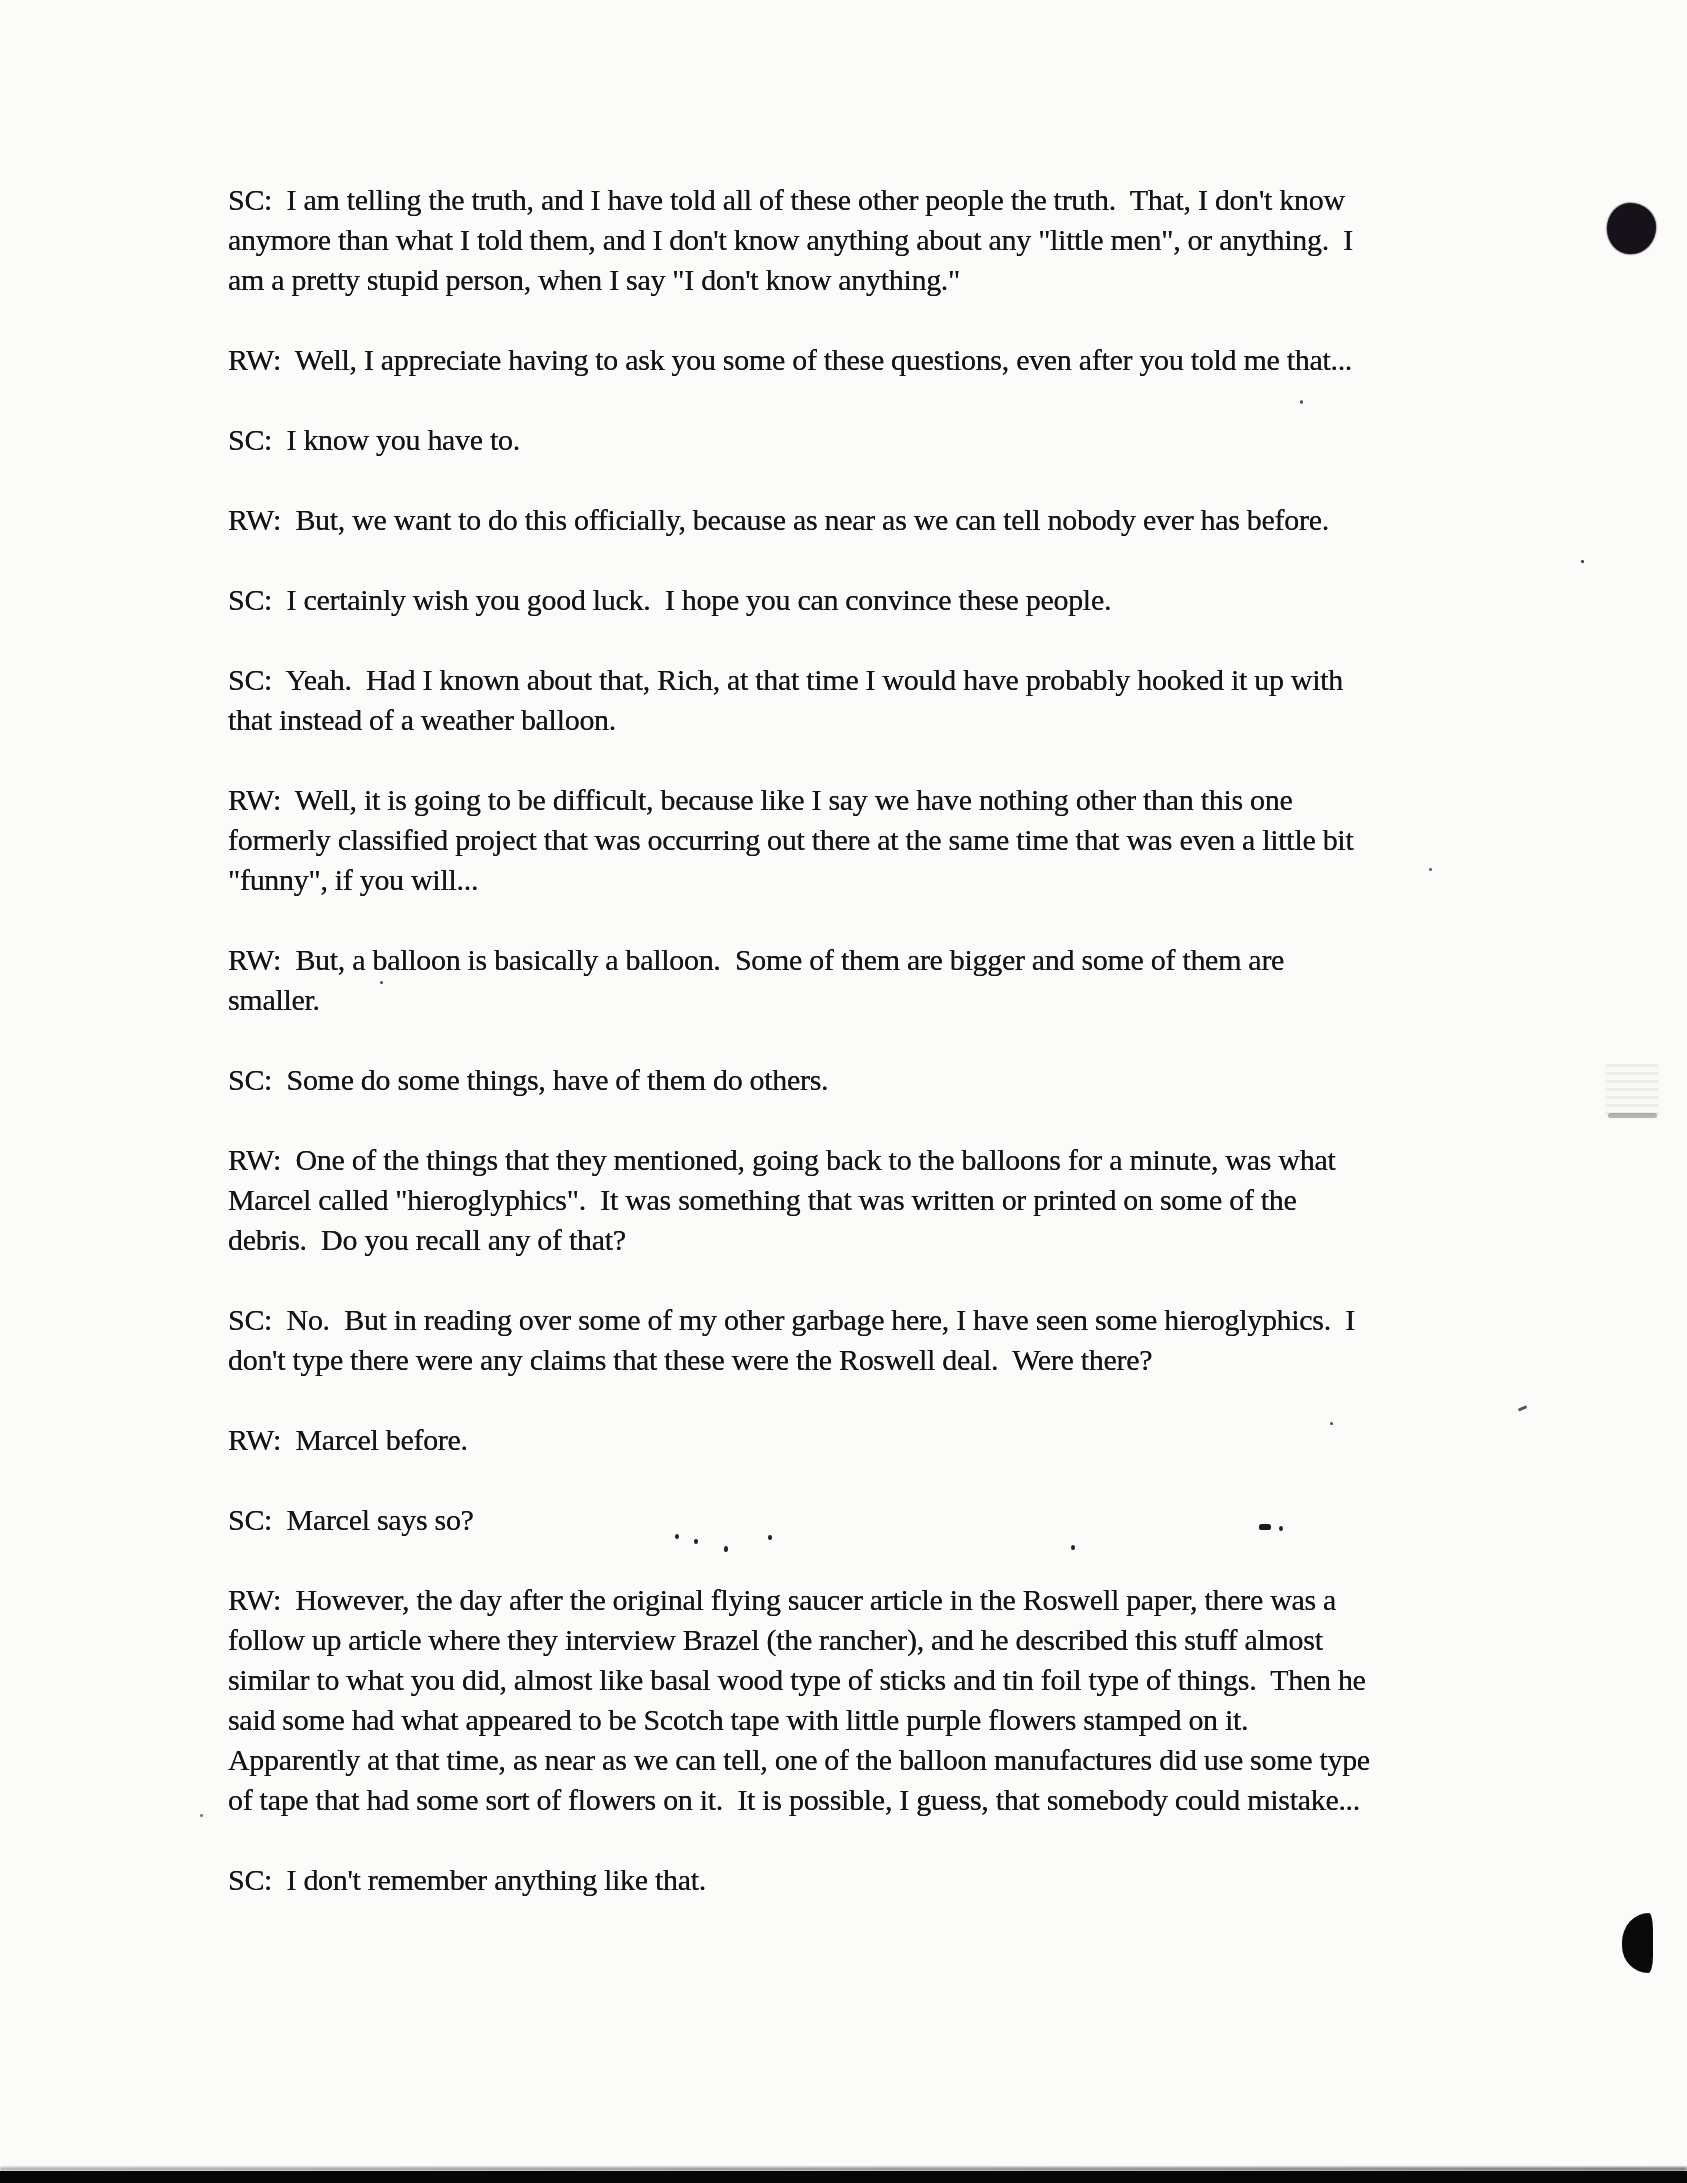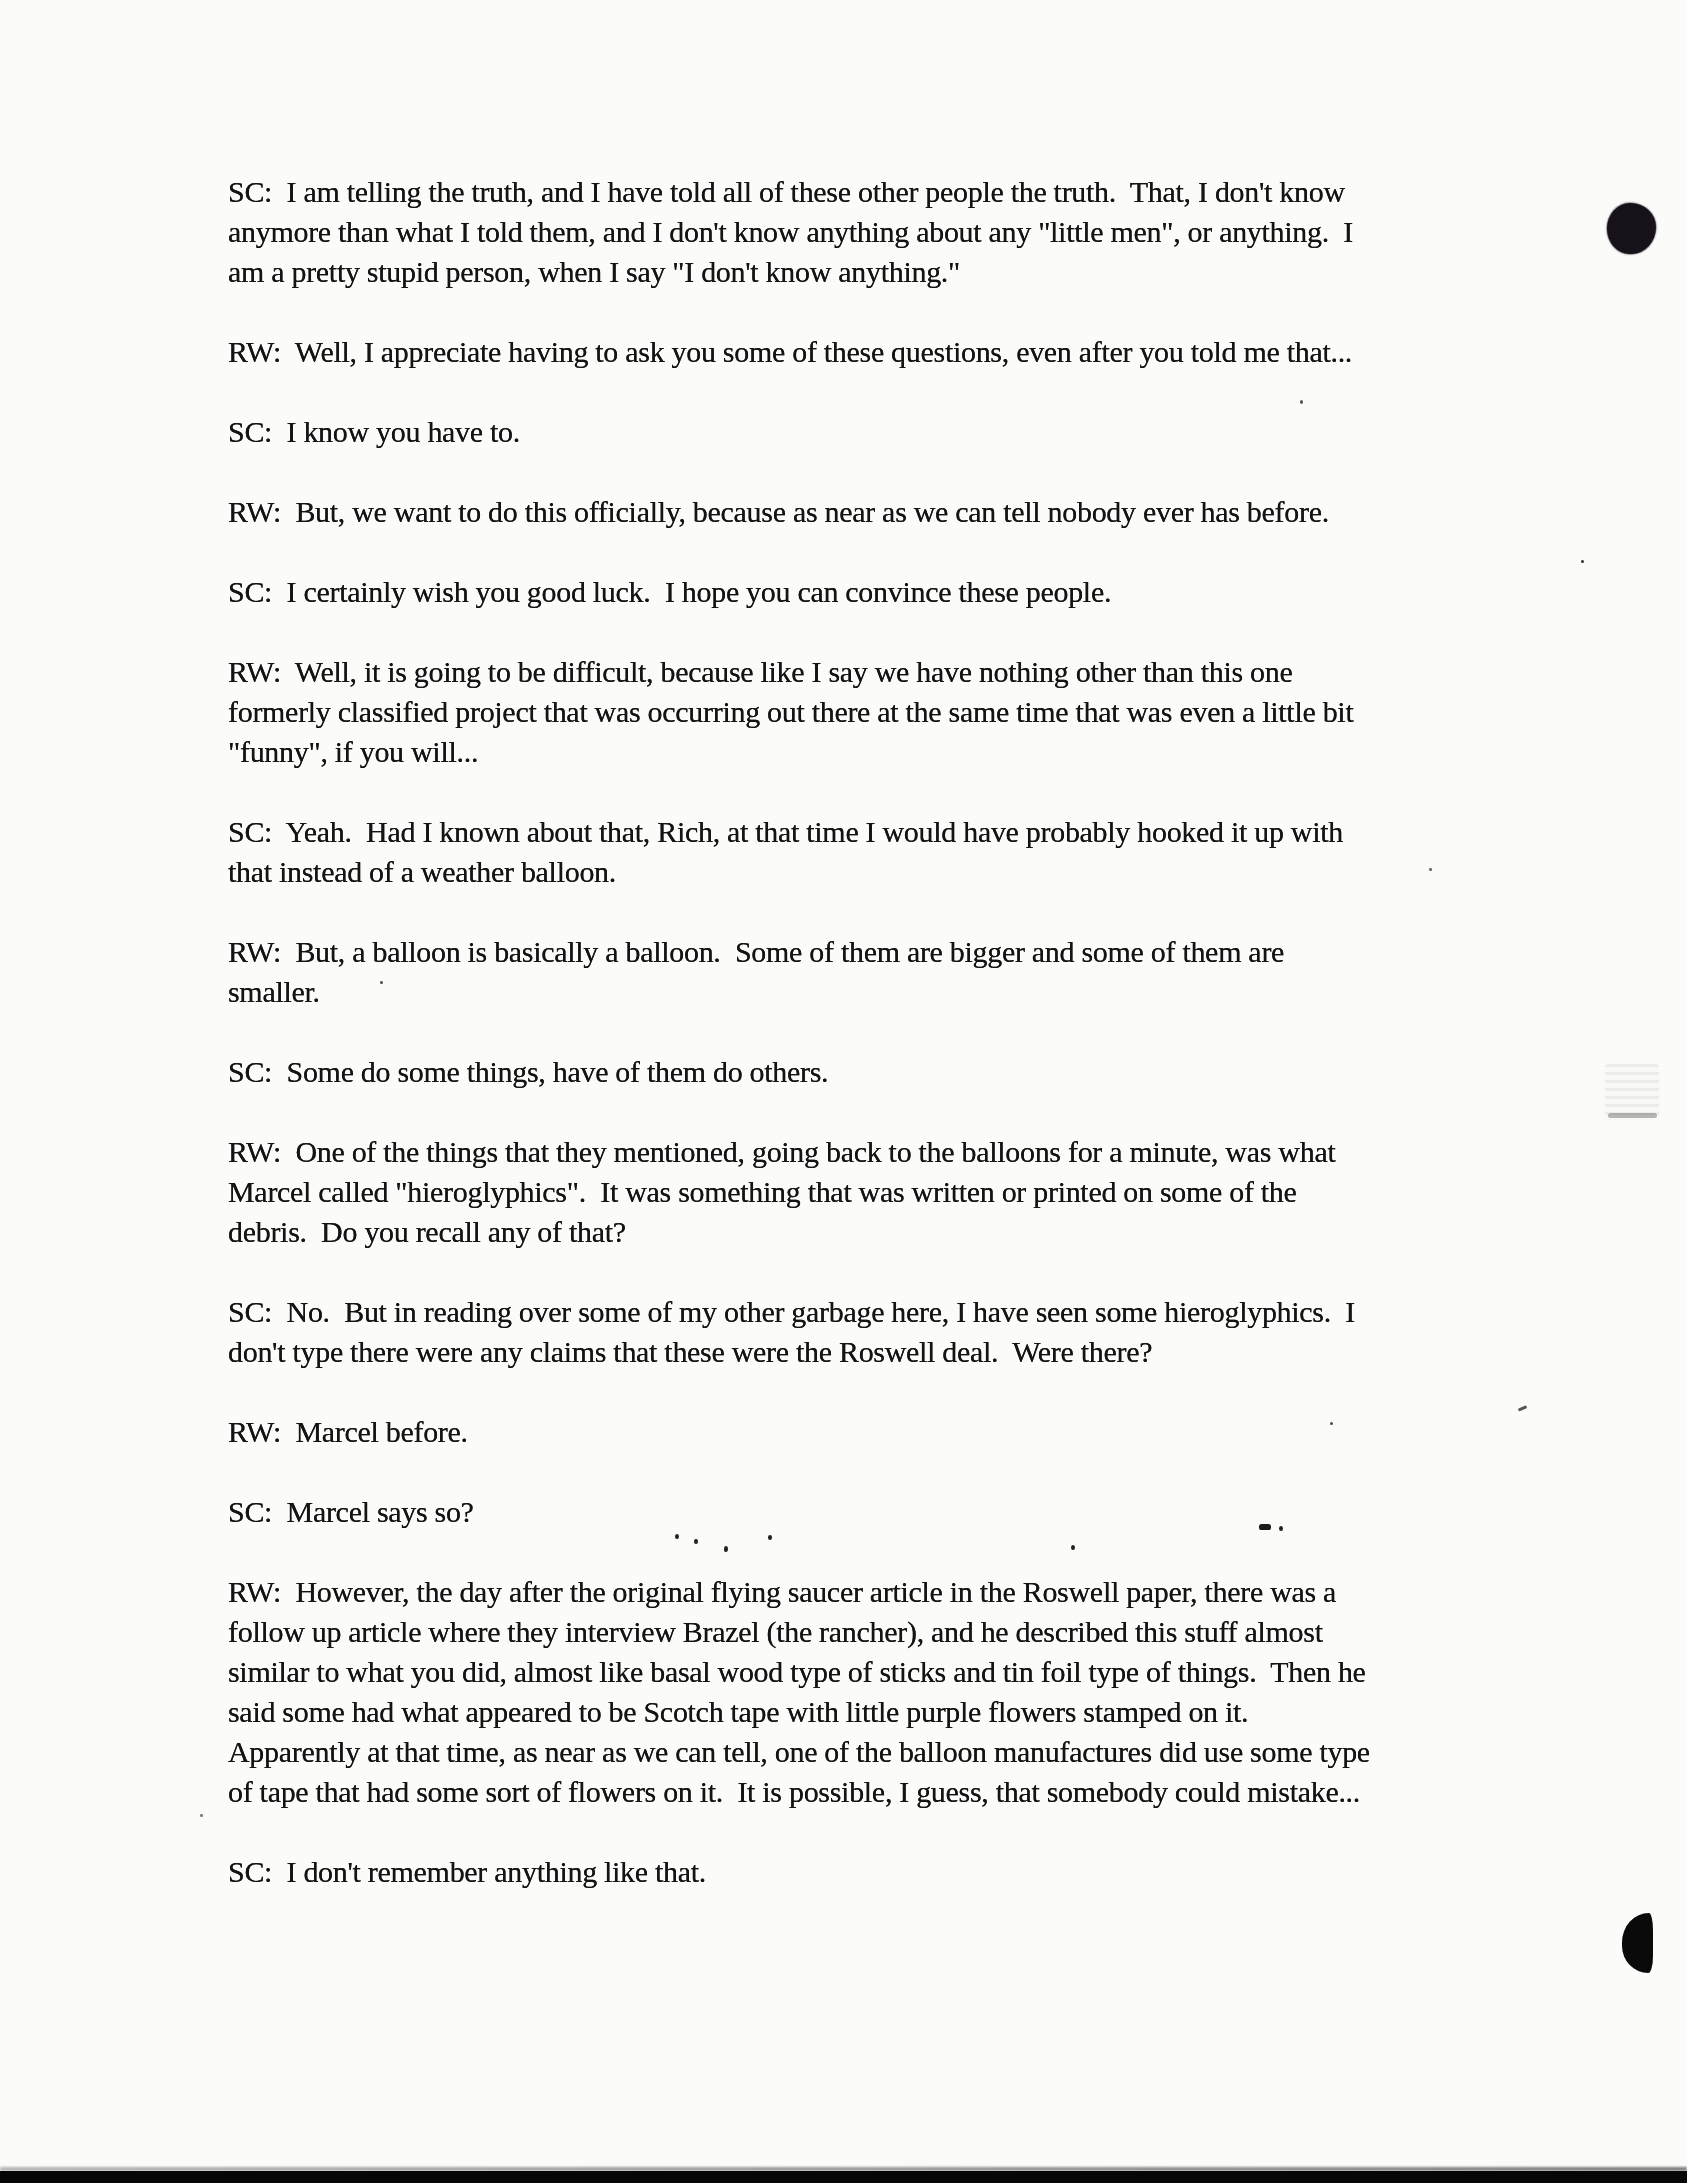--- a/index.html
+++ b/index.html
@@ -11,21 +11,21 @@
     position: relative;
     width: 1687px;
     height: 2183px;
     background: #fbfbf9;
     overflow: hidden;
     font-family: "Liberation Serif", "DejaVu Serif", serif;
   }
   .transcript {
     position: absolute;
     left: 228px;
-    top: 172px;
+    top: 180px;
     width: 1330px;
     color: #141414;
   }
   .transcript p {
     margin: 0 0 40px 0;
     font-size: 30px;
     line-height: 40px;
     letter-spacing: -0.3px;
     white-space: pre-wrap;
     text-shadow: 0 0 0.5px rgba(10,10,10,0.9);
@@ -105,25 +105,25 @@
 <div class="page">
 
   <div class="transcript">
     <p>SC:  I am telling the truth, and I have told all of these other people the truth.  That, I don't know
 anymore than what I told them, and I don't know anything about any "little men", or anything.  I
 am a pretty stupid person, when I say "I don't know anything."</p>
     <p>RW:  Well, I appreciate having to ask you some of these questions, even after you told me that...</p>
     <p>SC:  I know you have to.</p>
     <p>RW:  But, we want to do this officially, because as near as we can tell nobody ever has before.</p>
     <p>SC:  I certainly wish you good luck.  I hope you can convince these people.</p>
+    <p>SC:  Yeah.  Had I known about that, Rich, at that time I would have probably hooked it up with
+that instead of a weather balloon.</p>
     <p>RW:  Well, it is going to be difficult, because like I say we have nothing other than this one
 formerly classified project that was occurring out there at the same time that was even a little bit
 "funny", if you will...</p>
-    <p>SC:  Yeah.  Had I known about that, Rich, at that time I would have probably hooked it up with
-that instead of a weather balloon.</p>
     <p>RW:  But, a balloon is basically a balloon.  Some of them are bigger and some of them are
 smaller.</p>
     <p>SC:  Some do some things, have of them do others.</p>
     <p>RW:  One of the things that they mentioned, going back to the balloons for a minute, was what
 Marcel called "hieroglyphics".  It was something that was written or printed on some of the
 debris.  Do you recall any of that?</p>
     <p>SC:  No.  But in reading over some of my other garbage here, I have seen some hieroglyphics.  I
 don't type there were any claims that these were the Roswell deal.  Were there?</p>
     <p>RW:  Marcel before.</p>
     <p>SC:  Marcel says so?</p>

